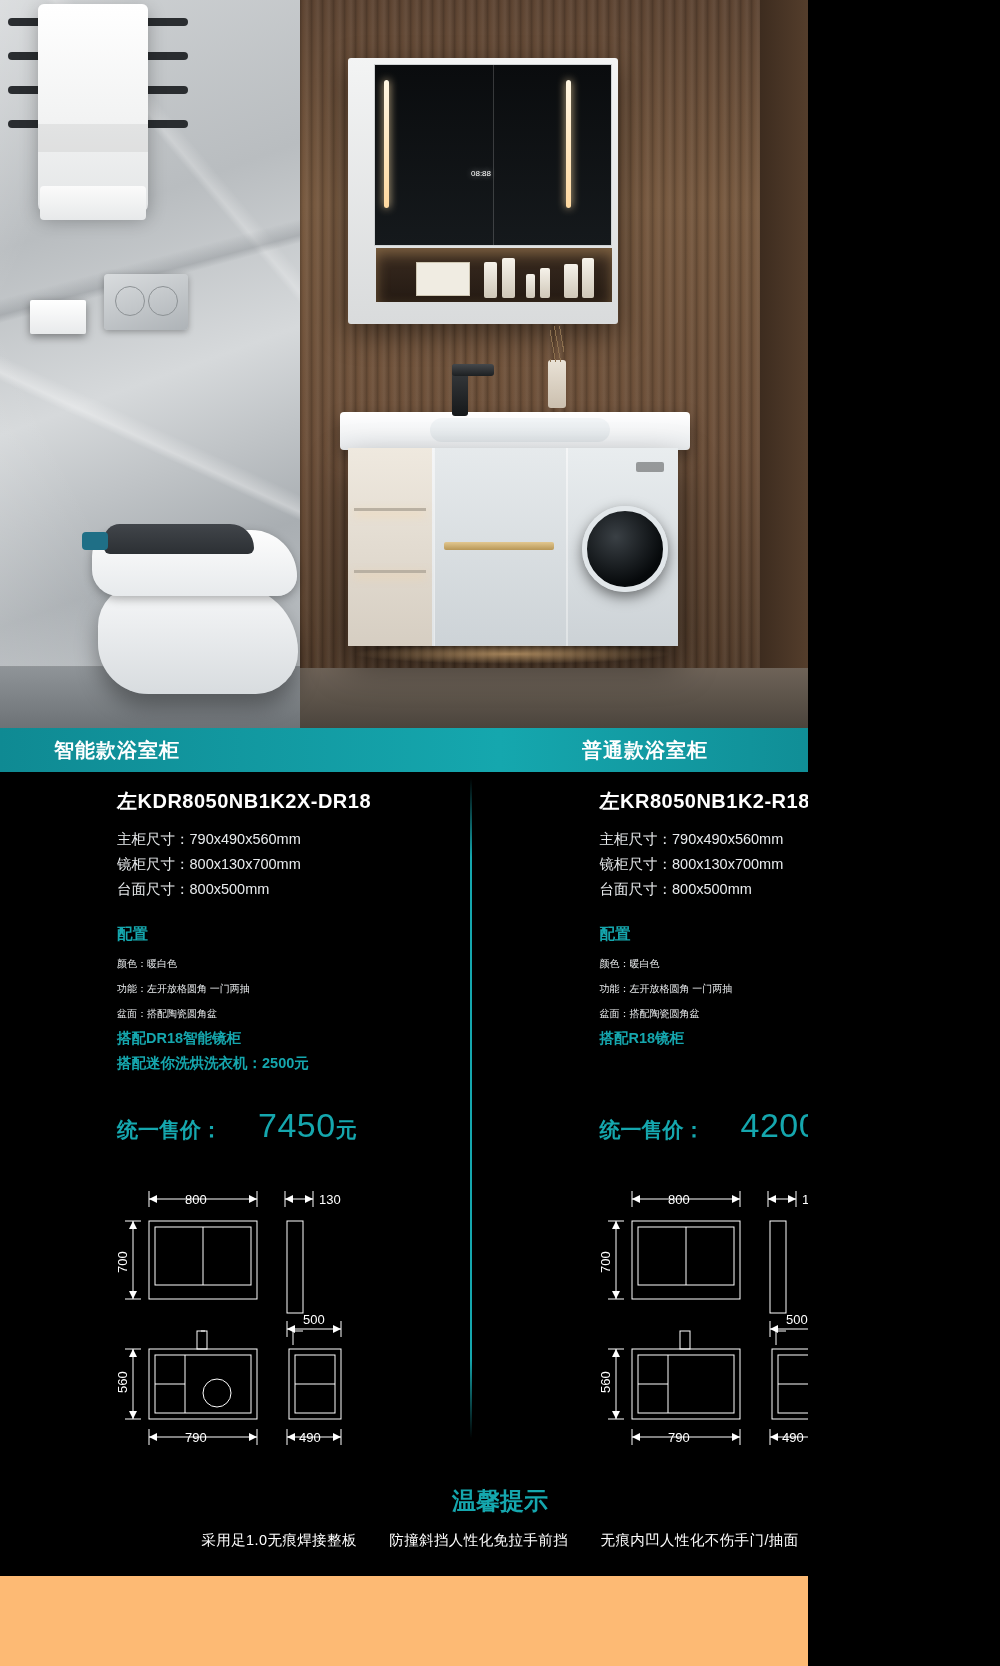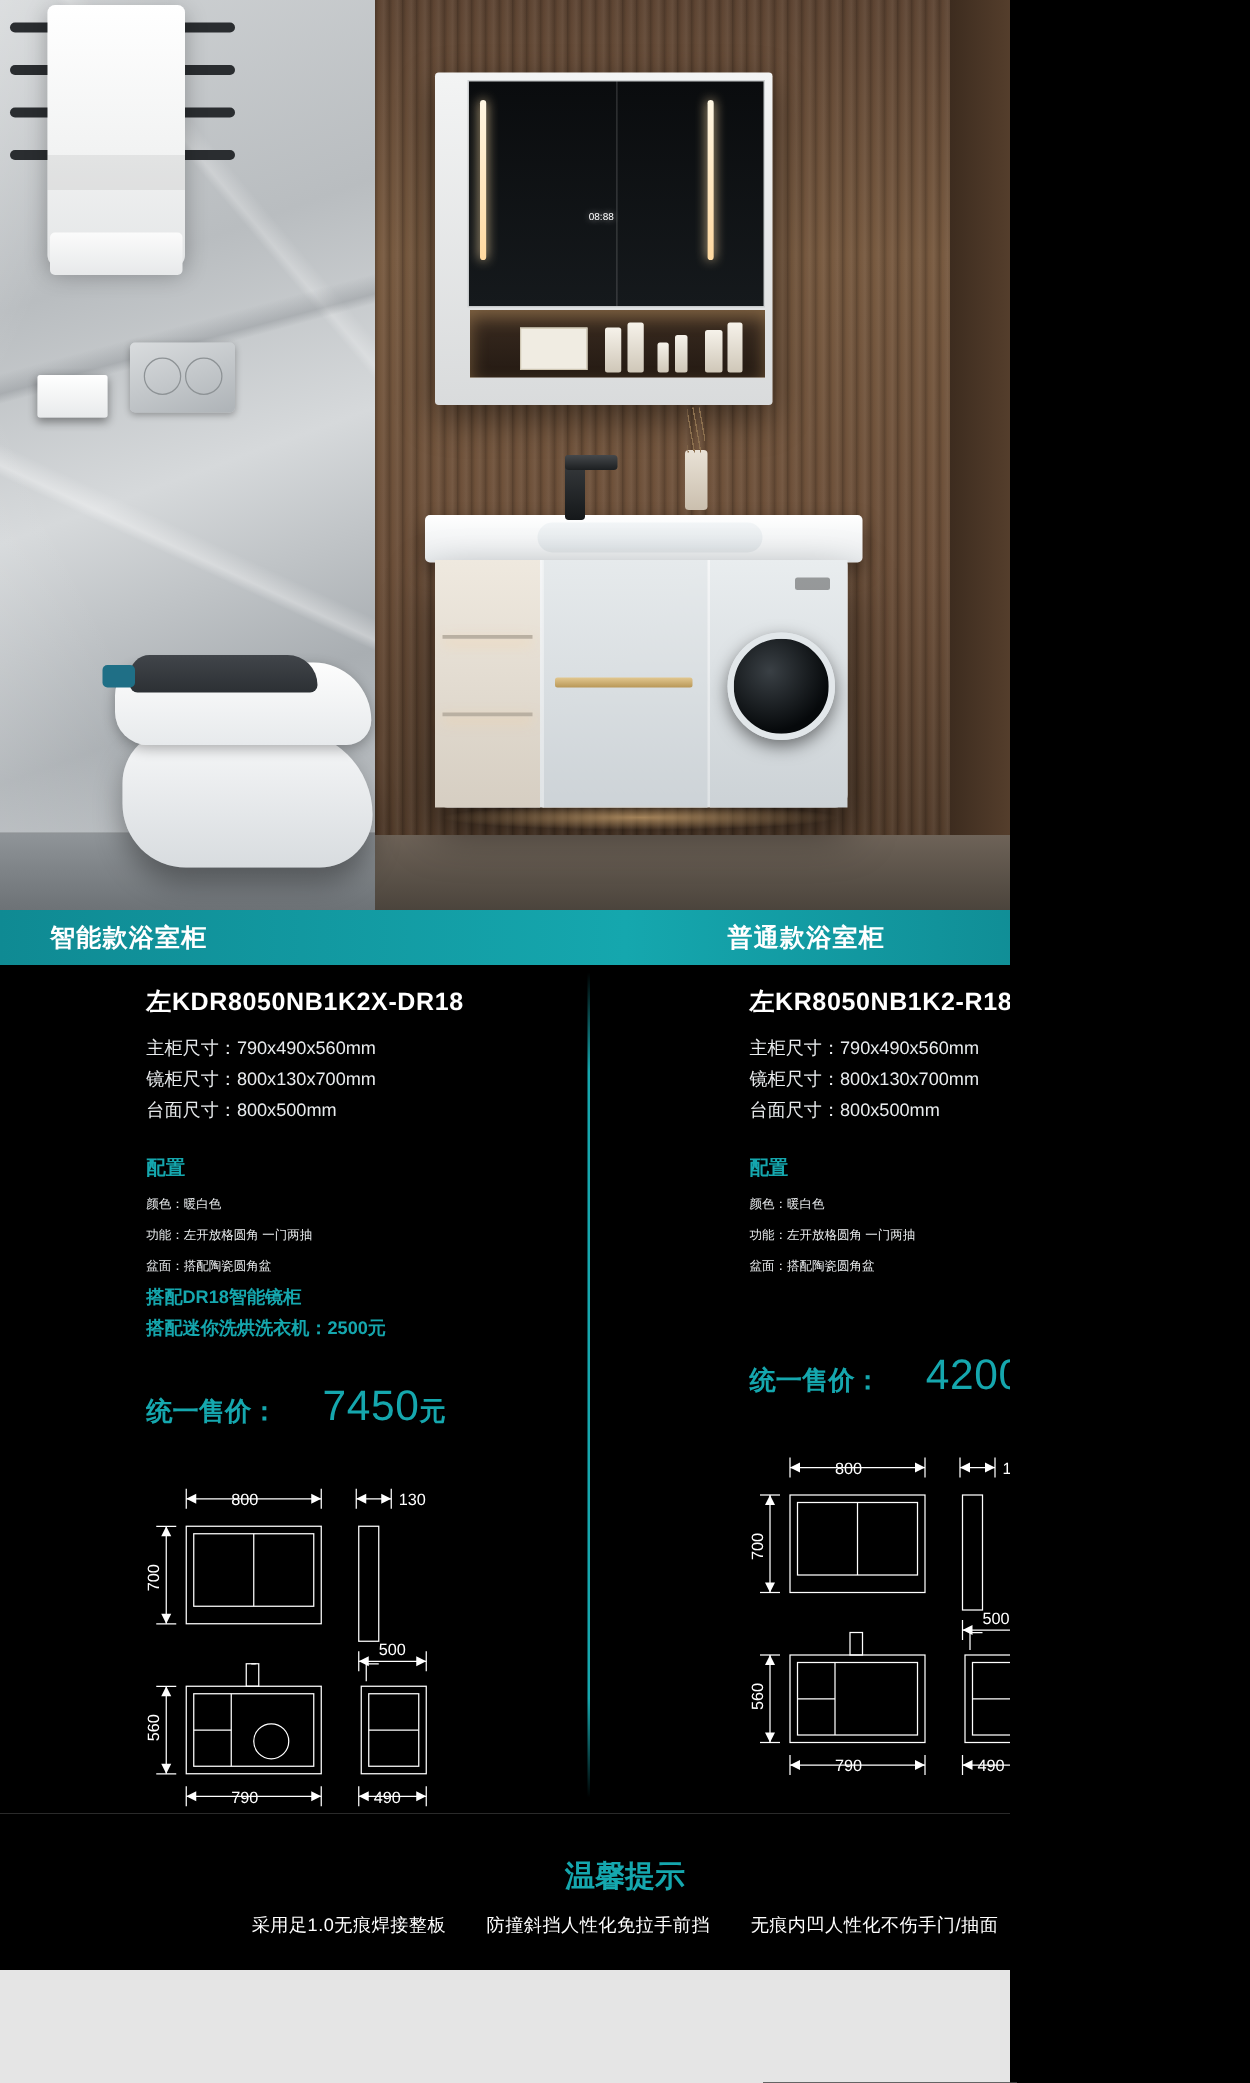--- a/index.html
+++ b/index.html
@@ -1,21 +1,21 @@
 <!DOCTYPE html>
 <html><head>
 <meta charset="utf-8">
 <style>
   * { box-sizing: border-box; margin: 0; padding: 0; }
   html, body {
     width: 1000px; height: 1666px;
     background: #000;
     font-family: "Liberation Sans", sans-serif;
   }
-  .page { position: relative; width: 808px; height: 1666px; overflow: hidden; background:#e5e5e5; }
+  .page { position: relative; width: 808px; height: 1666px; overflow: hidden; background:#fdba74; }
 
   
   .photo { position: relative; width: 1000px; height: 728px; overflow: hidden; }
 
   
   .wall-marble {
     position: absolute; left: 0; top: 0; width: 300px; height: 728px;
     background:
       linear-gradient(115deg, rgba(255,255,255,.28) 0%, rgba(255,255,255,0) 22%),
       linear-gradient(65deg, rgba(255,255,255,.18) 0%, rgba(255,255,255,0) 30%),
@@ -245,21 +245,21 @@
   }
 
   
   .banner {
     position:relative; width:1000px; height:44px;
     background: linear-gradient(90deg,#0f8a93 0%, #15a7ae 50%, #0d7f88 100%);
     display:flex;
   }
   .banner .b-cell {
     width:50%; display:flex; align-items:center;
-    padding-left:40px;
+    padding-left:54px;
     color:#ffffff; font-size:20px; font-weight:bold; letter-spacing:1px;
   }
   .banner .b-cell.right { padding-left:82px; }
 
   
   .specs { position:relative; width:1000px; background:#000; padding-top:16px; }
   .spec-grid { display:flex;padding-left:35px; }
   .spec-col { width:50%; padding-left:82px; padding-right:20px; position:relative; }
   .divider {
     position:absolute; left:470px; top:6px; width:2px; height:660px;
@@ -472,20 +472,21 @@
       <div class="spec-col">
         <div class="model">左KR8050NB1K2-R18</div>
         <div class="dim-line">主柜尺寸：790x490x560mm</div>
         <div class="dim-line">镜柜尺寸：800x130x700mm</div>
         <div class="dim-line">台面尺寸：800x500mm</div>
 
         <div class="conf-title">配置</div>
         <div class="conf-line">颜色：暖白色</div>
         <div class="conf-line">功能：左开放格圆角  一门两抽</div>
         <div class="conf-line">盆面：搭配陶瓷圆角盆</div>
+        <div class="conf-accent">搭配R18镜柜</div>
         <div class="conf-accent" style="visibility:hidden">&nbsp;</div>
 
         <div class="price-row">
           <span class="price-label">统一售价：</span>
           <span class="price-val">4200</span>
           <span class="price-unit">元</span>
         </div>
 
         <div class="draw-wrap">
           <svg class="tech" width="400" height="280" viewBox="0 0 400 280">

